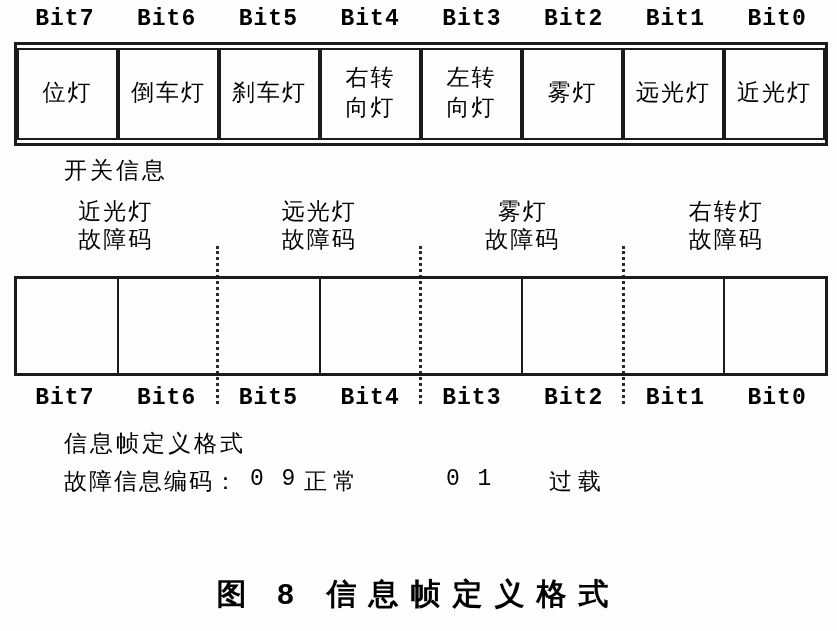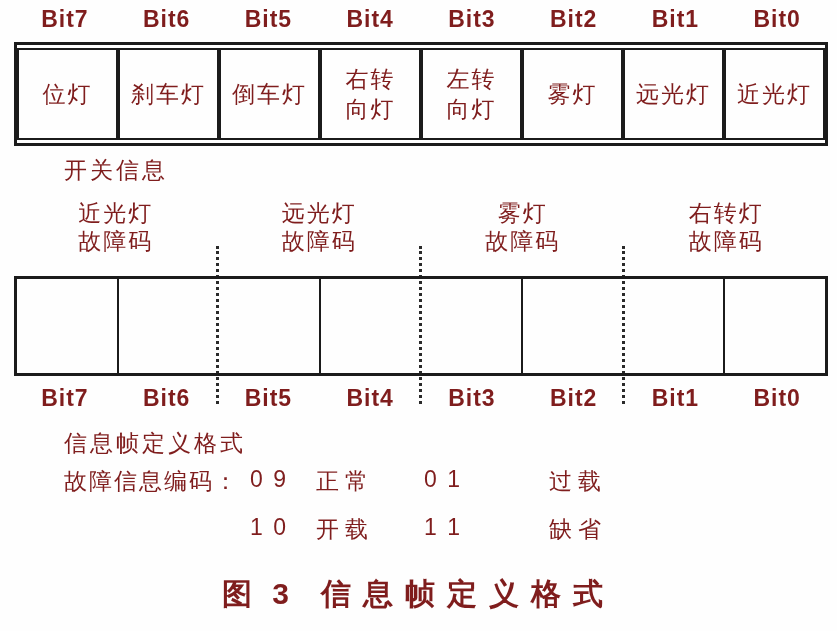--- a/index.html
+++ b/index.html
@@ -5,22 +5,22 @@
   html, body {
     margin: 0;
     padding: 0;
     background: #e8e8e8;
   }
   .page {
     position: relative;
     width: 837px;
     height: 631px;
     background: #fefefe;
-    color: #7f1d1d;
-    font-family: Liberation Sans, sans-serif;
+    color: #000000;
+    font-family: Liberation Mono, monospace;
     overflow: hidden;
   }
 
   
   .bit-row {
     position: absolute;
     left: 14px;
     width: 814px;
     display: flex;
   }
@@ -117,22 +117,22 @@
     left: 0;
     width: 837px;
     height: 32px;
     font-size: 23px;
   }
   .code-row-1 { top: 466px; }
   .code-row-2 { top: 514px; }
   .code-row span { position: absolute; white-space: nowrap; }
   .codes-label { left: 64px; letter-spacing: 2px; }
   .code-a  { left: 250px; letter-spacing: 2px; }
-  .mean-a  { left: 316px; letter-spacing: 6px; }
-  .code-b  { left: 424px; letter-spacing: 2px; }
+  .mean-a  { left: 304px; letter-spacing: 6px; }
+  .code-b  { left: 446px; letter-spacing: 2px; }
   .mean-b  { left: 513px; letter-spacing: 6px; margin-left: 36px; }
 
   
   .figure-caption {
     position: absolute;
     left: 0;
     top: 574px;
     width: 837px;
     text-align: center;
     font-size: 30px;
@@ -152,22 +152,22 @@
     <div class="bit-label">Bit5</div>
     <div class="bit-label">Bit4</div>
     <div class="bit-label">Bit3</div>
     <div class="bit-label">Bit2</div>
     <div class="bit-label">Bit1</div>
     <div class="bit-label">Bit0</div>
   </div>
 
   <div class="switch-table">
     <div class="switch-cell">位灯</div>
+    <div class="switch-cell">倒车灯</div>
     <div class="switch-cell">刹车灯</div>
-    <div class="switch-cell">倒车灯</div>
     <div class="switch-cell">右转
 向灯</div>
     <div class="switch-cell">左转
 向灯</div>
     <div class="switch-cell">雾灯</div>
     <div class="switch-cell">远光灯</div>
     <div class="switch-cell">近光灯</div>
   </div>
 
   <div class="side-label switch-caption">开关信息</div>
@@ -212,24 +212,18 @@
   <div class="side-label fault-caption">信息帧定义格式</div>
 
   <div class="code-row code-row-1">
     <span class="codes-label">故障信息编码：</span>
     <span class="code-a">0 9</span>
     <span class="mean-a">正常</span>
     <span class="code-b">0 1</span>
     <span class="mean-b">过载</span>
   </div>
 
-  <div class="code-row code-row-2">
-    <span class="code-a">1 0</span>
-    <span class="mean-a">开载</span>
-    <span class="code-b">1 1</span>
-    <span class="mean-b">缺省</span>
-  </div>
 
   <div class="figure-caption">
-    <span class="fig-number">图 3</span><span class="fig-title">信息帧定义格式</span>
+    <span class="fig-number">图 8</span><span class="fig-title">信息帧定义格式</span>
   </div>
 
 </div>
 
 </body></html>

